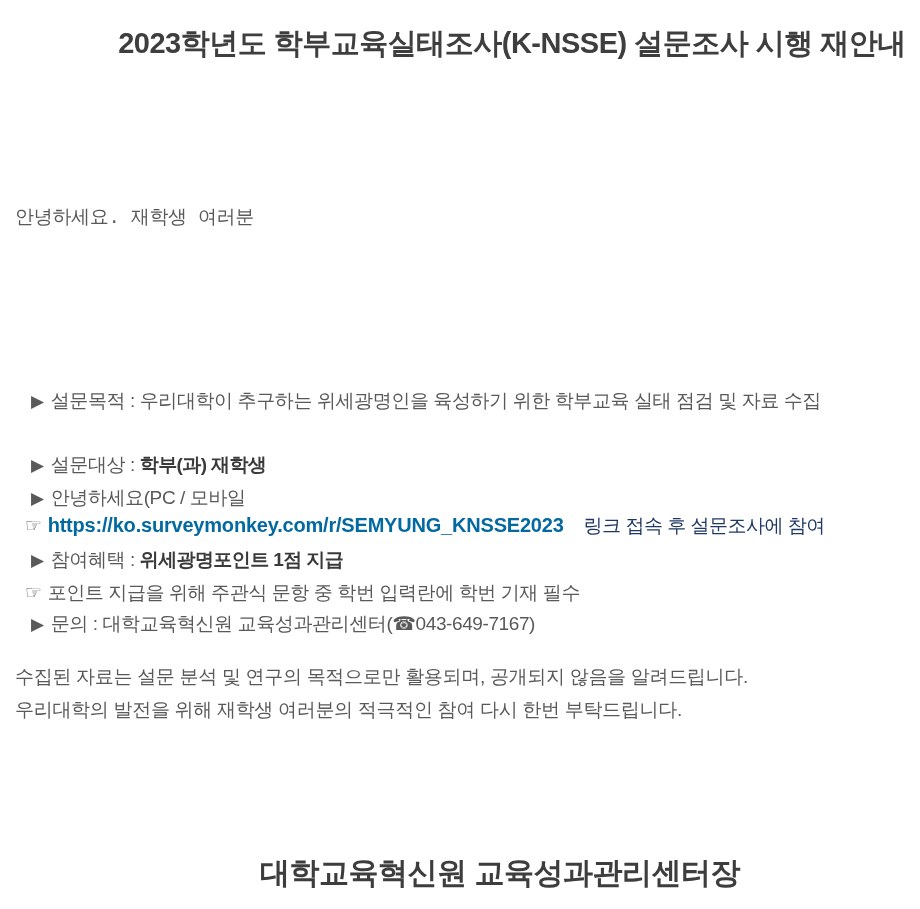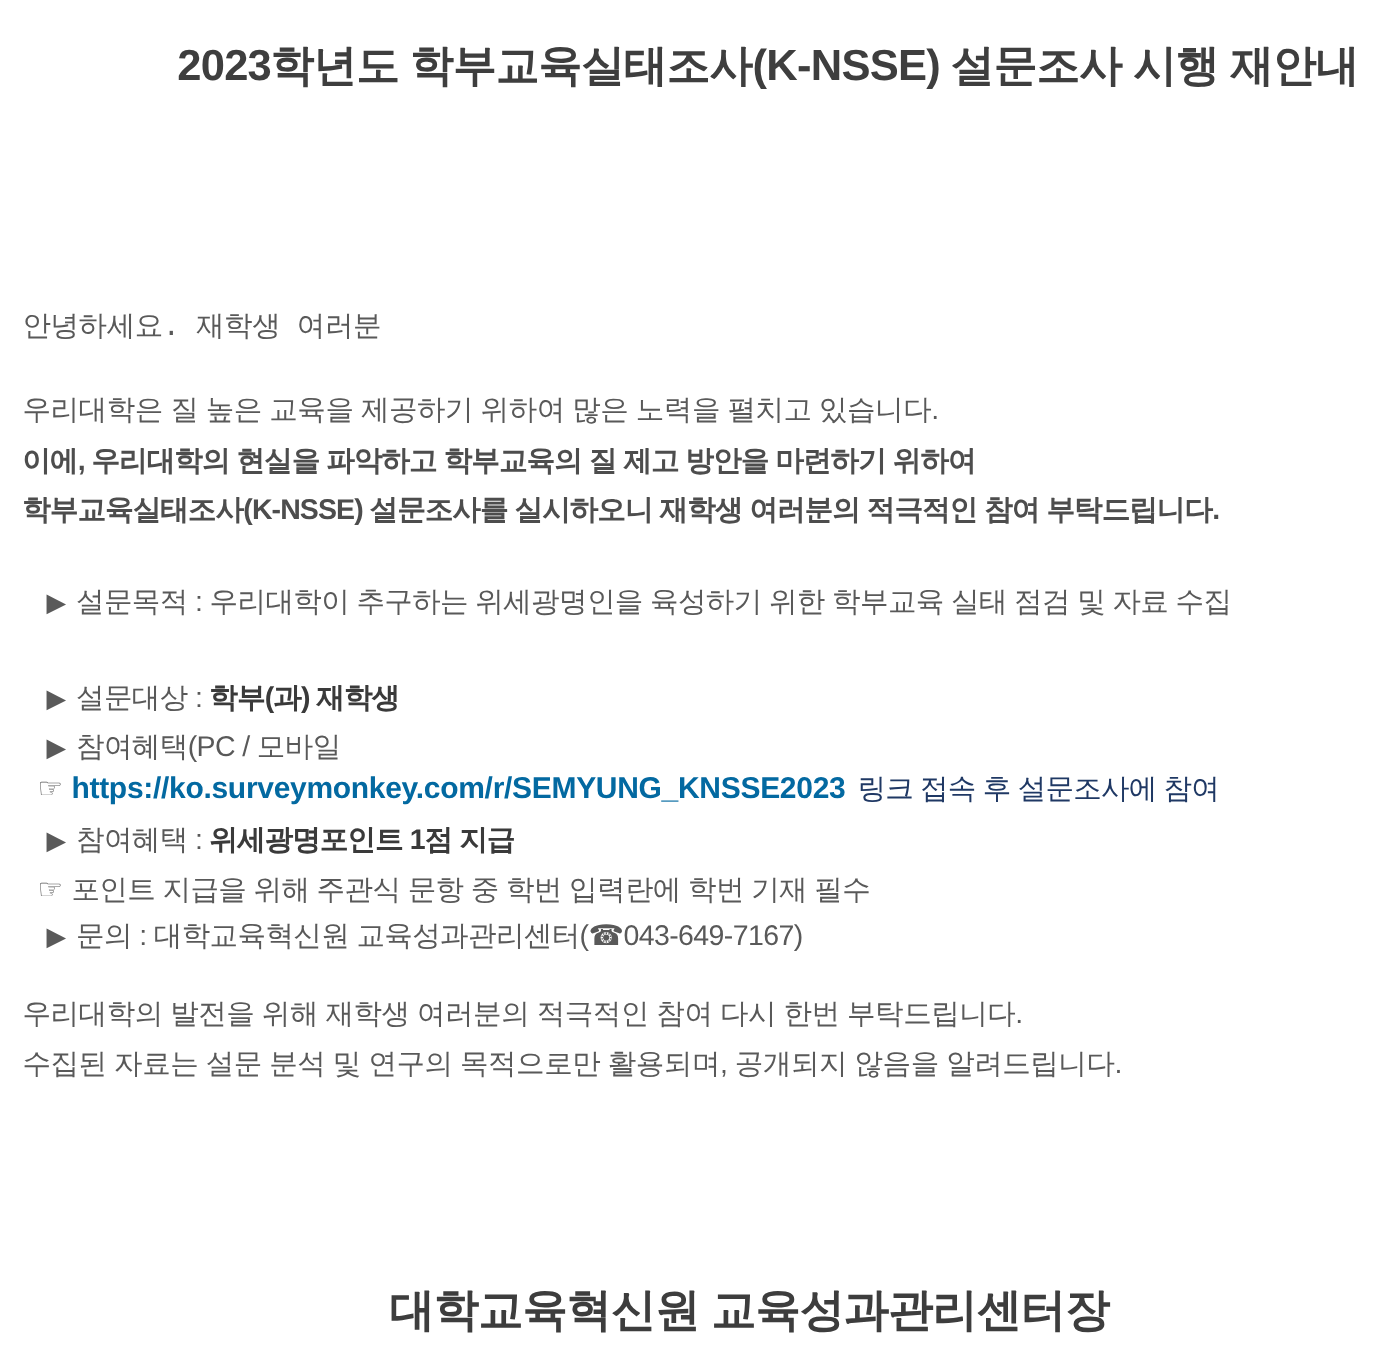--- a/index.html
+++ b/index.html
@@ -38,21 +38,21 @@
     white-space:nowrap;
   }
   .indented{left:25px;}
   .bullet{color:#5a5a5a;font-size:17px;margin-right:7px;}
   .hand{color:#5a5a5a;font-size:19px;margin-right:6px;}
   .bold-seg{font-weight:700;color:#3a3a3a;letter-spacing:-0.6px;}
   .url{
     font-weight:700;font-size:20px;color:#0369a1;
     letter-spacing:-0.2px;cursor:pointer;
   }
-  .link-suffix{color:#1f3864;letter-spacing:-0.5px;margin-left:8px;text-align:center;}
+  .link-suffix{color:#1f3864;letter-spacing:-0.5px;margin-left:20px;text-align:center;}
 
   .closing{
     position:absolute;top:660px;left:15px;right:10px;
     font-size:19px;line-height:33px;letter-spacing:-0.3px;
   }
 
   .footer{
     position:absolute;top:853px;left:80px;right:0;
     text-align:center;
     font-size:30px;font-weight:700;color:#3d3d3d;
@@ -71,55 +71,50 @@
 </style>
 </head>
 <body>
 
 <div class="page">
 
   <h1 class="title">2023학년도 학부교육실태조사(K-NSSE) 설문조사 시행 재안내</h1>
 
   <div class="greeting">안녕하세요. 재학생 여러분</div>
 
-  <div class="intro">
-    <div>우리대학은 질 높은 교육을 제공하기 위하여 많은 노력을 펼치고 있습니다.</div>
-    <div class="cond">이에, 우리대학의 현실을 파악하고 학부교육의 질 제고 방안을 마련하기 위하여</div>
-    <div class="cond">학부교육실태조사(K-NSSE) 설문조사를 실시하오니 재학생 여러분의 적극적인 참여 부탁드립니다.</div>
-  </div>
 
   <div class="detail-line pos-purpose">
     <span class="bullet">▶</span><span>설문목적 : 우리대학이 추구하는 위세광명인을 육성하기 위한 학부교육 실태 점검 및 자료 수집</span>
   </div>
 
 
   <div class="detail-line pos-target">
     <span class="bullet">▶</span><span>설문대상 : </span><span class="bold-seg">학부(과) 재학생</span>
   </div>
 
   <div class="detail-line pos-method">
-    <span class="bullet">▶</span><span>참여혜택(PC / 모바일</span>
+    <span class="bullet">▶</span><span>안녕하세요(PC / 모바일</span>
   </div>
 
   <div class="detail-line indented pos-link">
     <span class="hand">☞</span><span class="url">https://ko.surveymonkey.com/r/SEMYUNG_KNSSE2023</span><span class="link-suffix">링크 접속 후 설문조사에 참여</span>
   </div>
 
   <div class="detail-line pos-benefit">
     <span class="bullet">▶</span><span>참여혜택 : </span><span class="bold-seg">위세광명포인트 1점 지급</span>
   </div>
 
   <div class="detail-line indented pos-pointnote">
     <span class="hand">☞</span><span>포인트 지급을 위해 주관식 문항 중 학번 입력란에 학번 기재 필수</span>
   </div>
 
   <div class="detail-line pos-contact">
     <span class="bullet">▶</span><span>문의 : 대학교육혁신원 교육성과관리센터(☎043-649-7167)</span>
   </div>
 
   <div class="closing">
+    <div>수집된 자료는 설문 분석 및 연구의 목적으로만 활용되며, 공개되지 않음을 알려드립니다.</div>
     <div>우리대학의 발전을 위해 재학생 여러분의 적극적인 참여 다시 한번 부탁드립니다.</div>
-    <div>수집된 자료는 설문 분석 및 연구의 목적으로만 활용되며, 공개되지 않음을 알려드립니다.</div>
   </div>
 
   <div class="footer">대학교육혁신원 교육성과관리센터장</div>
 
 </div>
 
 </body></html>

